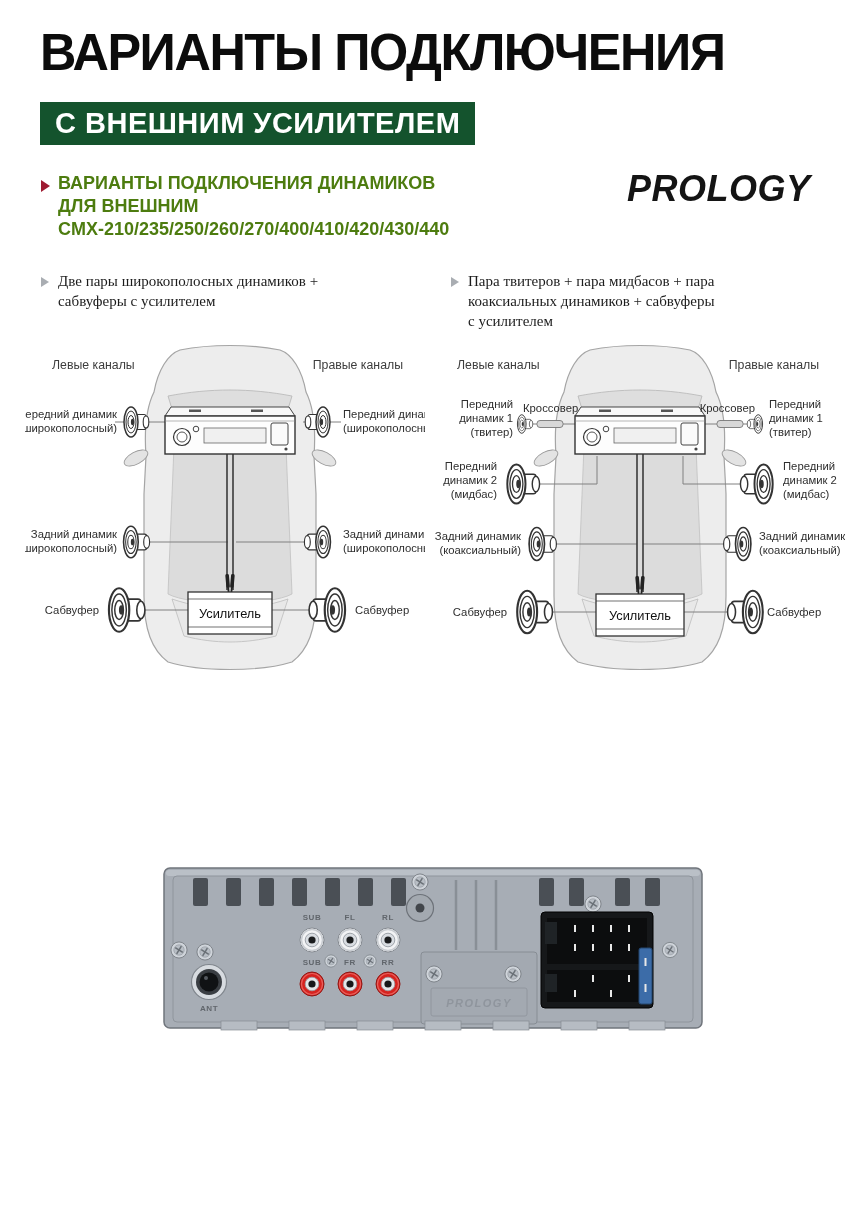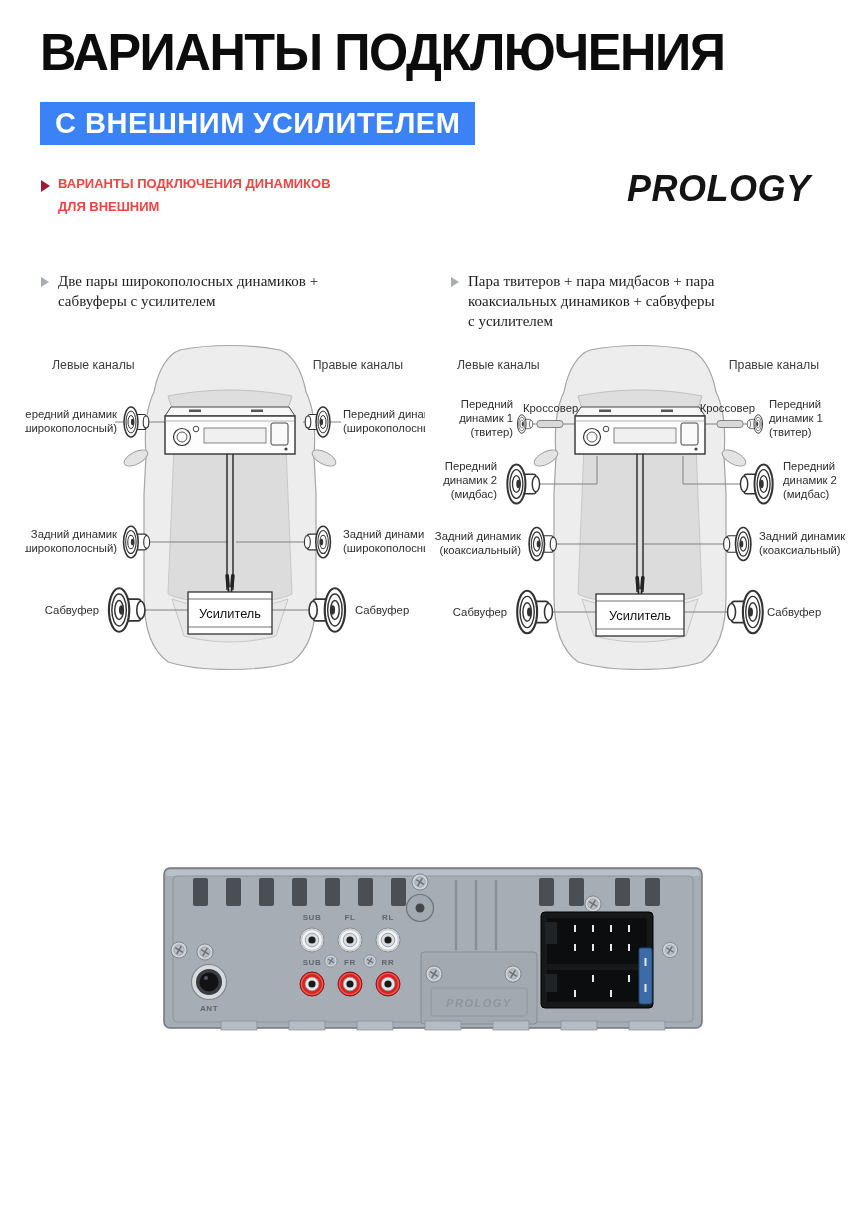--- a/index.html
+++ b/index.html
@@ -7,22 +7,22 @@
         font-family:"Liberation Sans",sans-serif;overflow:hidden;border-radius:19px;}
   .title{position:absolute;left:40px;top:22px;font-size:52px;font-weight:800;
          letter-spacing:-1.5px;color:#0c0c0c;white-space:nowrap;transform:scaleX(.97);
          transform-origin:left top;}
   .banner{position:absolute;left:40px;top:102px;height:43px;line-height:43px;
           padding:0 15px;color:#fff;font-size:29px;font-weight:700;letter-spacing:.5px;
           white-space:nowrap;}
   .section-bullet{position:absolute;left:41px;top:180px;width:0;height:0;
           border-left:9px solid #9e1b31;border-top:6px solid transparent;
           border-bottom:6px solid transparent;}
-  .section{position:absolute;left:58px;top:172px;font-size:13px;font-weight:700;
-          line-height:23px;color:#ef4444;}
+  .section{position:absolute;left:58px;top:172px;font-size:18px;font-weight:700;
+          line-height:23px;color:#4d7c0f;}
   .logo{position:absolute;left:627px;top:168px;font-size:36px;font-weight:700;
         font-style:italic;letter-spacing:.5px;color:#141414;}
   .sub-bullet{width:0;height:0;border-left:8px solid #a9adb2;
         border-top:5px solid transparent;border-bottom:5px solid transparent;
         position:absolute;}
   .sb-l{left:41px;top:277px;} .sb-r{left:451px;top:277px;}
   .subtitle{position:absolute;font-size:15px;line-height:20px;color:#1c1c1c;font-family:Liberation Serif, serif;}
   .st-l{left:58px;top:271px;} .st-r{left:468px;top:271px;}
   svg.diagram{position:absolute;}
   .dg-l{left:25px;top:342px;} .dg-r{left:435px;top:342px;}
@@ -92,25 +92,26 @@
       <g id="rca-r">
         <circle r="12" fill="#d6231f" stroke="#8c1613" stroke-width="1"></circle>
         <circle r="10.5" fill="none" stroke="#e8605c" stroke-width="1.2"></circle>
         <circle r="6.8" fill="#e3e6e9" stroke="#9a9fa6" stroke-width="0.8"></circle>
         <circle r="3.6" fill="#17181a"></circle>
       </g>
     </defs>
   </svg>
 
   <div class="title">ВАРИАНТЫ ПОДКЛЮЧЕНИЯ</div>
-  <div class="banner" style="background-color: #3b82f6;">С ВНЕШНИМ УСИЛИТЕЛЕМ</div>
+  <div class="banner" style="background-color: #14532d;">С ВНЕШНИМ УСИЛИТЕЛЕМ</div>
   <div class="section-bullet" style="border-left-color: rgb(158, 27, 49);"></div>
   <div class="section">
     <div>ВАРИАНТЫ ПОДКЛЮЧЕНИЯ ДИНАМИКОВ</div>
     <div>ДЛЯ ВНЕШНИМ</div>
+    <div>CMX-210/235/250/260/270/400/410/420/430/440</div>
   </div>
   <div class="logo">PROLOGY</div>
 
   <div class="sub-bullet sb-l"></div>
   <div class="subtitle st-l">
     <div>Две пары широкополосных динамиков +</div>
     <div>сабвуферы с усилителем</div>
   </div>
   <div class="sub-bullet sb-r"></div>
   <div class="subtitle st-r">

